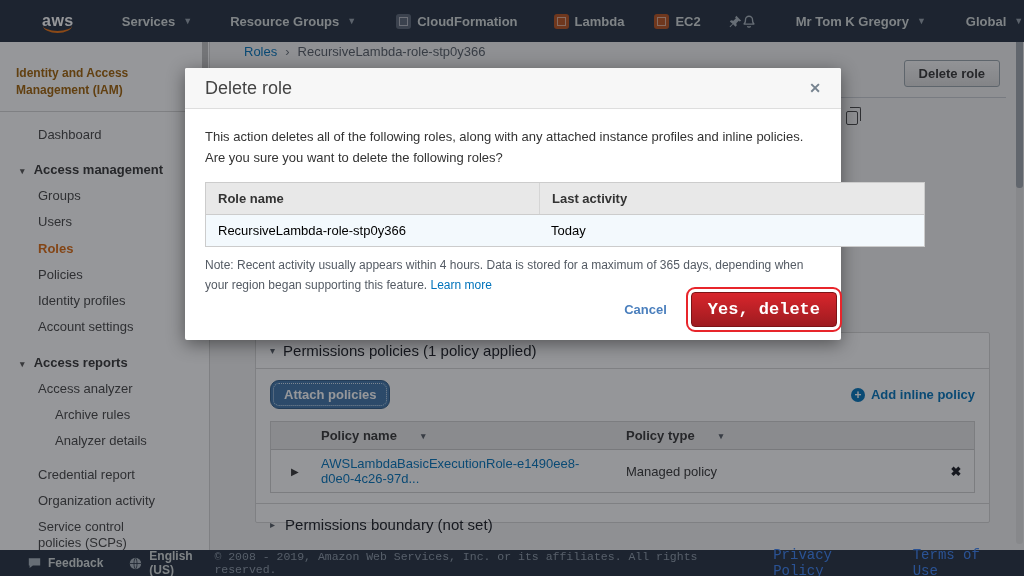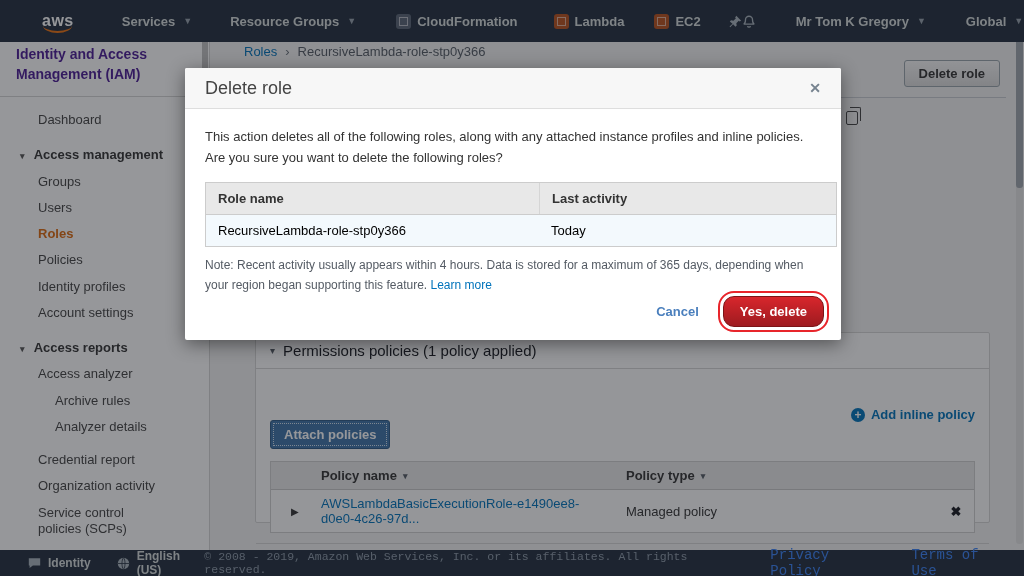--- a/index.html
+++ b/index.html
@@ -17,21 +17,21 @@
   .svc-ico { width:15px; height:15px; border-radius:3px; display:inline-block; position:relative; }
   .svc-ico.gray { background:#5a6575; }
   .svc-ico.orange { background:#b9501d; }
   .svc-ico::after { content:""; position:absolute; inset:3px; border:1px solid rgba(255,255,255,.55); }
   .nav-right { margin-left:auto; display:flex; align-items:center; margin-right:40px; gap:40px; }
   .icon-svg { display:inline-flex; align-items:center; }
 
   
   .sidebar { position:absolute; top:32px; bottom:26px; left:0; width:210px; background:#fff;
              border-right:1px solid #d5d5d5; overflow:hidden; }
-  .sb-title { font-size:14px; font-weight:700; color:#4c1d95; padding:13px 30px 12px 16px; line-height:1.4; }
+  .sb-title { font-size:12px; font-weight:700; color:#a16207; padding:13px 30px 12px 16px; line-height:1.4;margin-top:20px; }
   .sb-divider { border-top:1px solid #d5d5d5; margin:0 0 10px 0; }
   .sb-item { font-size:13px; color:#444; padding:5px 8px 5px 38px; cursor:pointer; line-height:1.25; }
   .sb-item.section { font-weight:700; color:#333; padding-left:20px; margin-top:9px; }
   .sb-item.section .sb-caret { font-size:9px; color:#555; margin-right:6px; }
   .sb-item.deep { padding-left:55px; }
   .sb-item.selected { color:#dd6b10; font-weight:700; }
   .sb-scrollbar { position:absolute; top:4px; right:1px; width:6px; bottom:4px; }
   .sb-thumb { position:absolute; top:2px; width:6px; height:60px; background:#c1c1c1; border-radius:3px; }
 
   
@@ -48,34 +48,34 @@
                border-radius:2px; background:#f2f3f3; }
   .copy-icon::before { content:""; position:absolute; left:3px; top:-5px; width:10px; height:13px;
                        border:1.5px solid #444; border-left:none; border-bottom:none; border-radius:0 2px 0 0; }
   .panel { position:absolute; left:45px; right:34px; top:300px; height:191px; background:#fdfdfd;
            border:1px solid #d5d5d5; border-radius:2px; }
   .panel-header { display:flex; align-items:center; gap:8px; padding:9px 14px; font-size:15px; color:#16191f;
                   border-bottom:1px solid #d5d5d5; cursor:pointer; }
   .panel-header .ph-caret { font-size:10px; color:#545b64; }
   .controls-row { display:flex; align-items:center; justify-content:space-between; padding:11px 14px 10px 14px; }
   .attach-btn { background:#3e74a8; color:#fff; font-size:13px; font-weight:700; padding:6px 13px;
-                border:1px solid #2e5a85; border-radius:3px; outline:1px dotted #cfe0ef; outline-offset:-4px;
-                cursor:pointer; font-family:inherit;margin-top:40px; }
+                border:1px solid #2e5a85; border-radius:9px; outline:1px dotted #cfe0ef; outline-offset:-4px;
+                cursor:pointer; font-family:inherit; }
   .add-inline { display:flex; align-items:center; gap:6px; color:#0073bb; font-size:13px; font-weight:700; cursor:pointer; }
   .plus-circle { width:14px; height:14px; border-radius:50%; background:#0073bb; color:#fff; font-size:12px;
                  line-height:14px; text-align:center; font-weight:700; }
   .ptable { margin:2px 14px 0 14px; border:1px solid #d0d0d0; font-size:13px; }
   .ptable-head { display:flex; background:#e9e9e9; border-bottom:1px solid #c9c9c9; color:#333; font-weight:700; }
   .ptable-row { display:flex; background:#fdfdfd; align-items:center; }
   .pt-expander { width:42px; padding:6px 0 6px 20px; color:#333; font-size:10px; }
   .pt-name { flex:1; padding:6px 8px; }
   .pt-name a { color:#0073bb; text-decoration:none; cursor:pointer; }
   .pt-type { width:320px; padding:6px 8px; color:#333; }
   .pt-x { width:36px; text-align:center; color:#16191f; font-weight:700; cursor:pointer; }
-  .ptable-head .pt-name, .ptable-head .pt-type { display:flex; align-items:center; gap:6px; }
+  .ptable-head .pt-name, .ptable-head .pt-type { display:flex; align-items:center; gap:24px; }
   .sort-caret { font-size:9px; color:#545b64; }
   .boundary-row { display:flex; align-items:center; gap:10px; padding:12px 14px; font-size:15px; color:#16191f;
                   border-top:1px solid #d5d5d5; margin-top:10px; cursor:pointer; }
   .boundary-row .ph-caret { font-size:10px; color:#545b64; }
   .page-scrollbar { position:absolute; top:6px; right:1px; width:7px; bottom:6px; background:#e4e4e4; border-radius:3px;}
   .page-thumb { position:absolute; top:0; width:7px; height:150px; background:#9fa6ad; border-radius:3px; }
 
   
   .footer { position:absolute; bottom:0; left:0; width:1024px; height:26px; background:#232f3e; z-index:10;
             display:flex; align-items:center; font-size:12px; color:#d5dbdb; }
@@ -88,33 +88,33 @@
   
   .overlay { position:absolute; inset:0; background:rgba(22,25,31,.45); z-index:40; }
   .modal { position:absolute; left:185px; top:68px; width:656px; height:272px; background:#fff; z-index:50;
            border-radius:2px; box-shadow:0 4px 18px rgba(0,0,0,.45); }
   .modal-header { height:41px; background:#f7f7f7; border-bottom:1px solid #dedede; display:flex;
                   align-items:center; padding:0 20px; border-radius:2px 2px 0 0; }
   .modal-title { font-size:18px; color:#444; }
   .modal-close { margin-left:auto; color:#76838f; font-size:14px; font-weight:700; cursor:pointer; }
   .modal-body { padding:17px 20px 0 20px; }
   .modal-msg { font-size:13px; color:#333; line-height:1.65; max-width:600px; }
-  .mtable { margin-top:13px; border:1px solid #ccc; font-size:13px; width:632px; }
+  .mtable { margin-top:13px; border:1px solid #ccc; font-size:13px; width:720px; }
   .mtable-head { display:flex; background:#e8e8e8; border-bottom:1px solid #ccc; font-weight:700; color:#333; }
   .mtable-row { display:flex; background:#f3f9fd; }
   .mt-c1 { width:307px; padding:8px 12px; }
   .mtable-head .mt-c2 { border-left:1px solid #d5d5d5; }
   .mt-c2 { flex:1; padding:8px 12px;margin-left:26px; }
   .modal-note { margin-top:8px; font-size:12px; color:#545b64; line-height:1.7; max-width:620px; }
   .modal-note a { color:#0073bb; text-decoration:none; cursor:pointer; }
-  .modal-footer { position:absolute; right:17px; bottom:13px; display:flex; align-items:center; gap:24px; }
+  .modal-footer { position:absolute; right:4px; bottom:13px; display:flex; align-items:center; gap:24px; }
   .cancel-link { color:#4a7fbd; font-size:13px; font-weight:700; cursor:pointer; }
-  .confirm-btn { background:linear-gradient(#d8262c,#9e1b20); color:#fff; font-size:13px; font-weight:700;
-                 padding:7px 16px; border:1px solid #7c1417; border-radius:11px; cursor:pointer;
-                 font-family:Liberation Sans, sans-serif; outline:2px solid #e8252b; outline-offset:3px; }
+  .confirm-btn { background:linear-gradient(#d8262c,#9e1b20); color:#fff; font-size:17px; font-weight:700;
+                 padding:7px 16px; border:1px solid #7c1417; border-radius:4px; cursor:pointer;
+                 font-family:Liberation Mono, monospace; outline:2px solid #e8252b; outline-offset:3px; }
 </style>
 </head>
 <body>
 
 <div class="topnav">
   <div class="aws-logo nav-item">aws</div>
   <div class="nav-item" style="margin-left:48px">
     <span>Services</span>
     <span class="caret">▼</span>
   </div>
@@ -243,21 +243,21 @@
 </div>
 
 <div class="footer">
   <div class="foot-left">
     <div class="foot-item">
       <span class="icon-svg">
         <svg width="13" height="12" viewBox="0 0 16 14" fill="#aab4bd">
             <path d="M1 1h14v9H6l-4 3v-3H1z"></path>
           </svg>
       </span>
-      <span>Identity</span>
+      <span>Feedback</span>
     </div>
     <div class="foot-item">
       <span class="icon-svg">
         <svg width="13" height="13" viewBox="0 0 16 16" fill="#aab4bd">
             <circle cx="8" cy="8" r="7"></circle>
             <path d="M1 8h14M8 1c2.5 2 2.5 12 0 14M8 1c-2.5 2-2.5 12 0 14" stroke="#232f3e" stroke-width="1" fill="none"></path>
           </svg>
       </span>
       <span>English (US)</span>
     </div>

